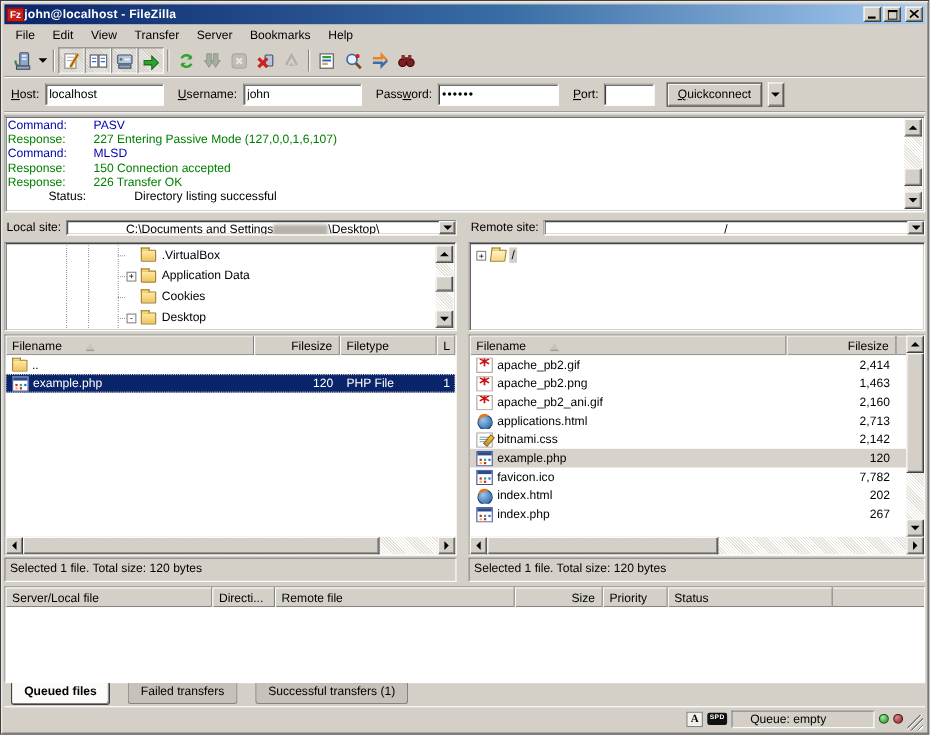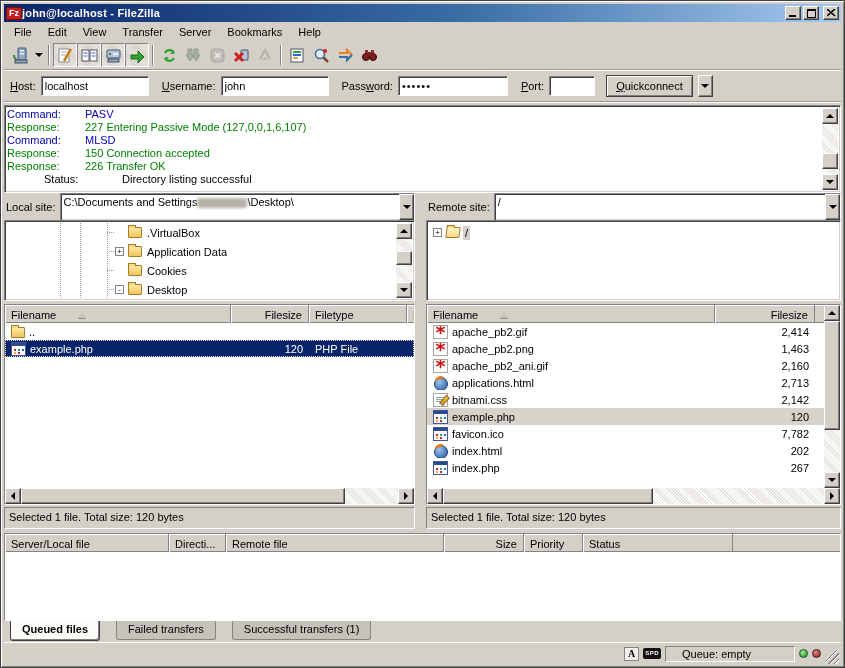--- a/index.html
+++ b/index.html
@@ -82,21 +82,21 @@
   .log-vscroll { position:absolute; right:2px; top:2px; bottom:2px; }
 
   
   .panes { display:flex; margin-top:2px; height:334px; }
   .pane { display:flex; flex-direction:column; min-width:0; }
   .pane-local { flex:0 0 411px; }
   .splitter { flex:0 0 11px; }
   .pane-remote { flex:1; }
   .siterow { height:20px; display:flex; align-items:center; margin:2px 0 3px 0; }
   .sitelabel { padding:0 4px 0 2px; white-space:nowrap; }
-  .combo { flex:1; height:28px; display:flex; align-items:stretch; background:#fff; min-width:0; }
+  .combo { flex:1; height:14px; display:flex; align-items:stretch; background:#fff; min-width:0;text-align:center; }
   .combo-text { flex:1; padding:2px 3px; white-space:nowrap; overflow:hidden; }
   .combo .combo-btn{ height:auto; }
   .redact { display:inline-block; width:50px; height:10px; background:#B6B2AA; filter:blur(1.5px); vertical-align:middle; border-radius:2px; }
 
   .treebox { height:82px; position:relative; overflow:hidden; }
   .tree-inner { position:absolute; inset:2px; background:#fff; }
   .tree-inner.withscroll { right:18px; }
   .vline { position:absolute; top:0; bottom:0; width:1px;
      background-image: repeating-linear-gradient(to bottom, #9a9a9a 0 1px, transparent 1px 2px); }
   .trow { height:19px; display:flex; align-items:center; white-space:nowrap; }
@@ -151,32 +151,32 @@
   .hfill { flex:1; box-shadow: inset 0 1px 0 #FFF, inset 0 -1px 0 #848484; }
   .sort-asc { width:0; height:0; border-left:4px solid transparent; border-right:4px solid transparent;
     border-bottom:6px solid #C8C4BA; margin-left:22px; filter: drop-shadow(0 1px 0 #918D85); }
   .lbody { flex:1; background:#fff; overflow:hidden; }
   .lrow { height:17px; display:flex; align-items:center; white-space:nowrap; }
   .lrow .cell { padding:0 6px; overflow:hidden; display:flex; align-items:center; }
   .lrow .cell.right { justify-content:flex-end; }
   .lrow.selected { background:#0A246A; color:#fff; outline:1px dotted #E8E4DC; outline-offset:-1px; }
   .lrow.highlighted { background:#D7D3CB; }
   
-  .lc1{width:226px;flex:0 0 auto;} .lc2{width:78px;flex:0 0 auto;} .lc3{width:98px;flex:0 0 auto;} .lc4{flex:1;min-width:0;}
+  .lc1{width:226px;flex:0 0 auto;} .lc2{width:78px;flex:0 0 auto;} .lc3{width:88px;flex:0 0 auto;} .lc4{flex:1;min-width:0;}
   
   .rc1{width:288px;flex:0 0 auto;} .rc2{width:100px;flex:0 0 auto;} .rc3{flex:1;min-width:0;}
 
   .panestatus { margin-top:2px; height:22px; border:1px solid; border-color:#848484 #FFF #FFF #848484;
     padding:3px 4px; background:#D4D0C8; white-space:nowrap; overflow:hidden; }
 
   
   .queuebox { margin-top:4px; height:88px; display:flex; flex-direction:column; }
   .qheader { height:18px; display:flex; flex:0 0 auto; background:#D4D0C8; }
   .qbody { flex:1; background:#fff; }
-  .qc1{width:164px;flex:0 0 auto;} .qc2{width:57px;flex:0 0 auto;} .qc3{width:218px;flex:0 0 auto;}
+  .qc1{width:188px;flex:0 0 auto;} .qc2{width:57px;flex:0 0 auto;} .qc3{width:218px;flex:0 0 auto;}
   .qc4{width:80px;flex:0 0 auto;} .qc5{width:59px;flex:0 0 auto;} .qc6{width:150px;flex:0 0 auto;}
 
   
   .tabs { height:21px; display:flex; gap:16px; padding-left:6px; align-items:flex-start; }
   .tab { height:19px; padding:2px 11px 0 11px; border:1px solid #848484; border-top:none;
     border-radius:0 0 3px 3px; background:#C6C2BA; cursor:default; white-space:nowrap; }
   .tab.active { background:#FCFBF8; font-weight:bold; height:20px;
     box-shadow: inset -1px -1px 0 #808080; border-color:#404040; }
 
   

